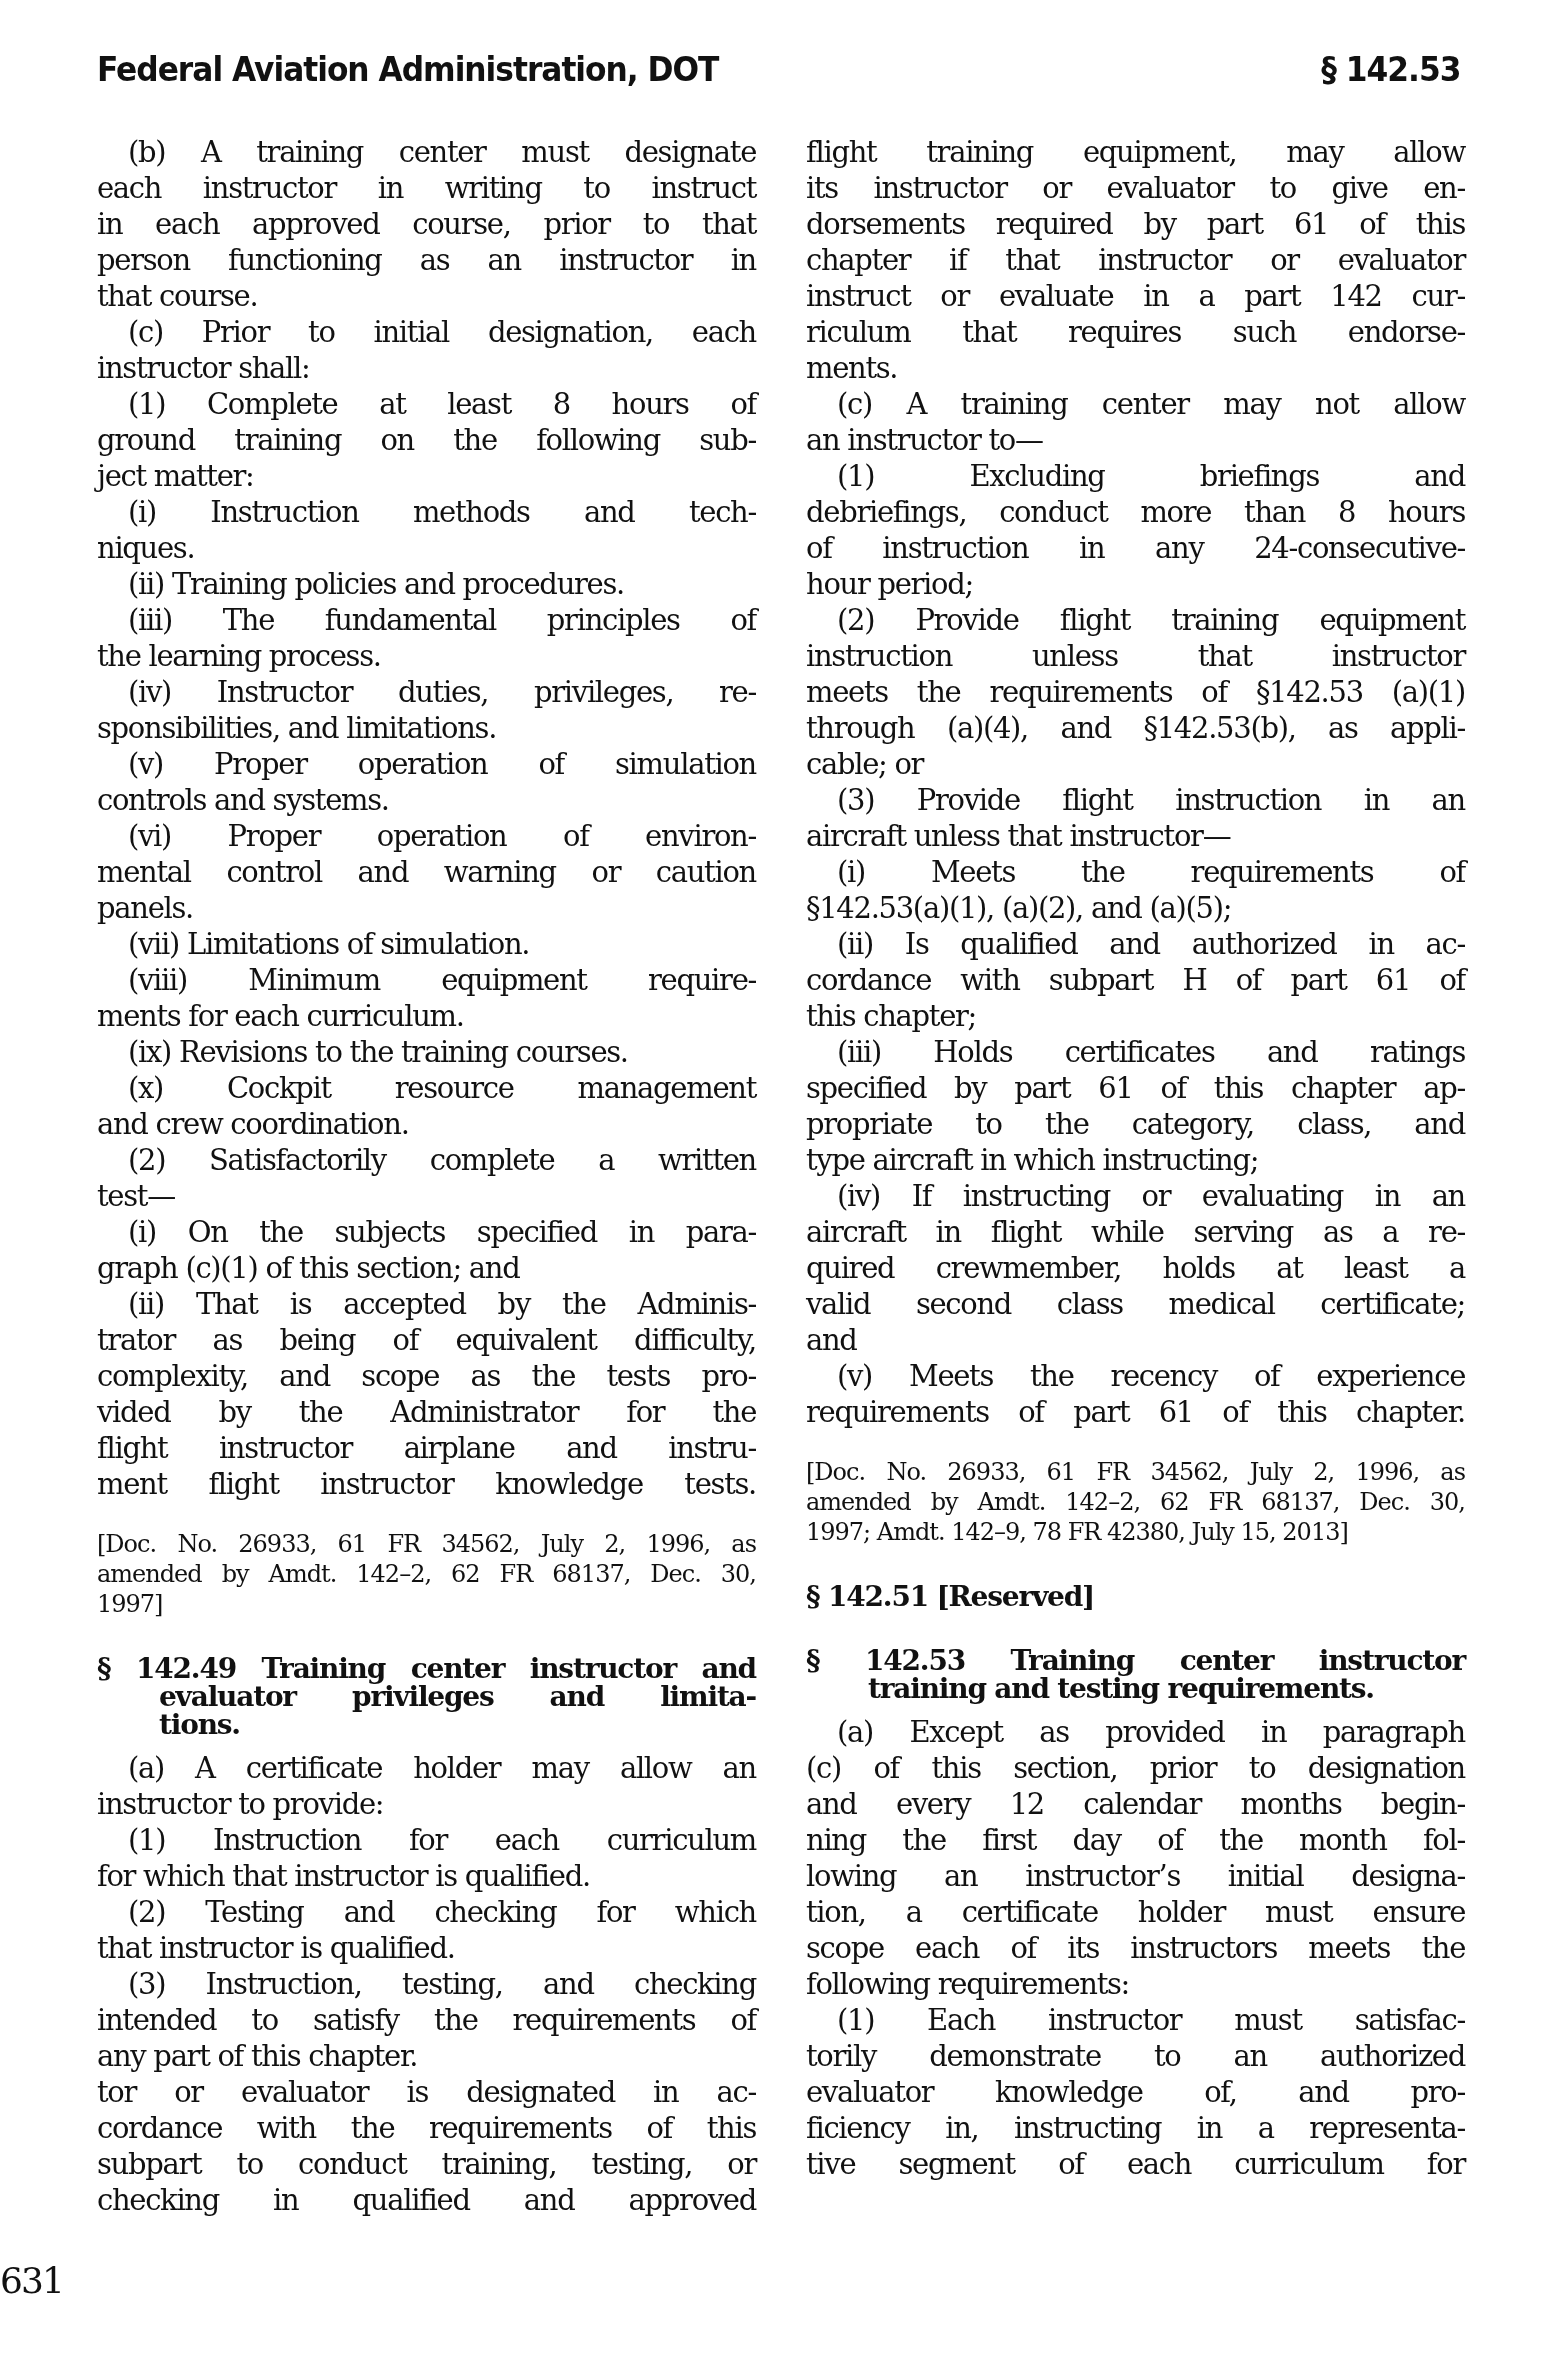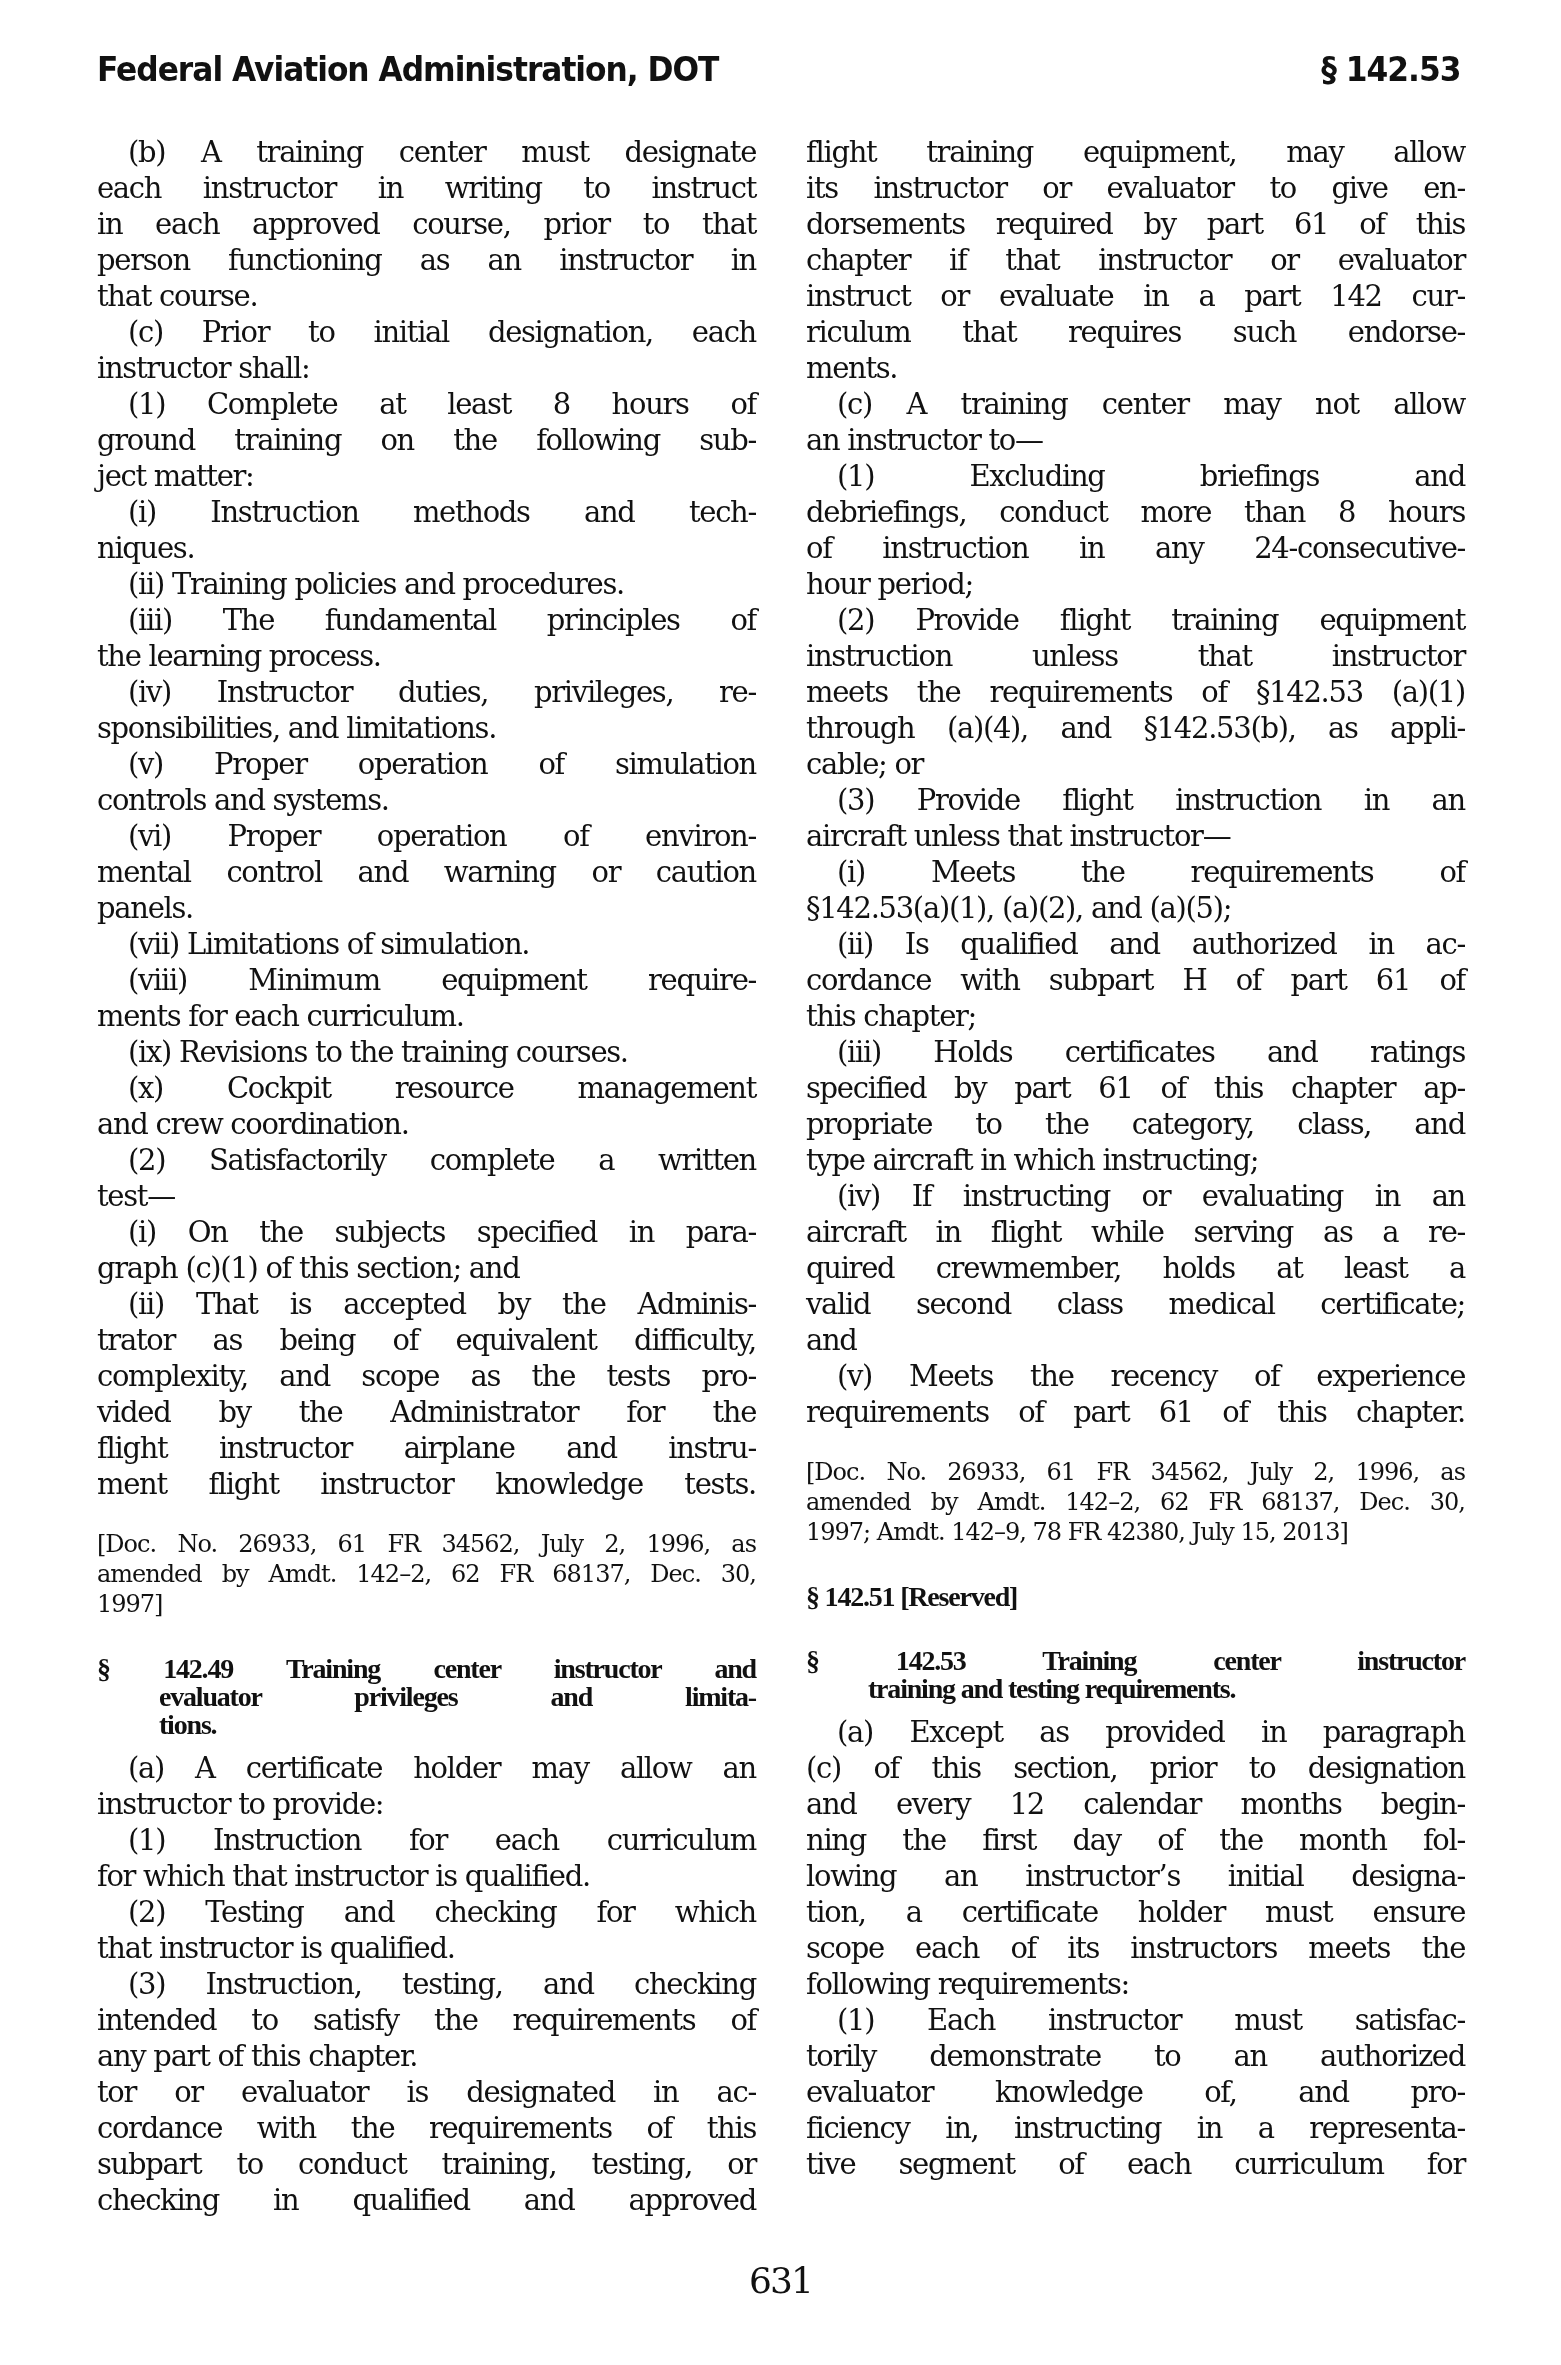--- a/index.html
+++ b/index.html
@@ -18,24 +18,24 @@
   .col-left { left: 97px; }
   .col-right { left: 806px; }
   .ln { display: block; white-space: nowrap; text-align: justify; text-align-last: justify; height: 36px; overflow: visible; letter-spacing: -1.3px; word-spacing: 0px; }
   .ln.last { text-align-last: left; }
   .ln.indent { padding-left: 31px; }
   .cite { font-size: 24px; line-height: 30px; margin-top: 27px; }
   .cite .ln { height: 30px; letter-spacing: -1px; }
   .heading {
     font-weight: bold; font-size: 28px; line-height: 28px; margin-top: 36px; margin-bottom: 11.4px;
   }
-  .heading .ln { height: 28px; letter-spacing: -1.2px; font-family: Liberation Serif, serif; }
+  .heading .ln { height: 28px; letter-spacing: -1.2px; }
   .heading .ln.hang { padding-left: 62px; }
   .page-number {
-    position: absolute; left: 0; width: 1561px; top: 2260px; text-align: center;
+    position: absolute; left: 0; width: 1561px; top: 2260px; 
     font-family: "DejaVu Serif", serif; font-size: 36px; letter-spacing: -1.9px;
   }
 </style>
 </head>
 <body>
 
 <div class="page-header">
   <span class="hdr-left">Federal Aviation Administration, DOT</span>
   <span class="hdr-right">§ 142.53</span>
 </div>

